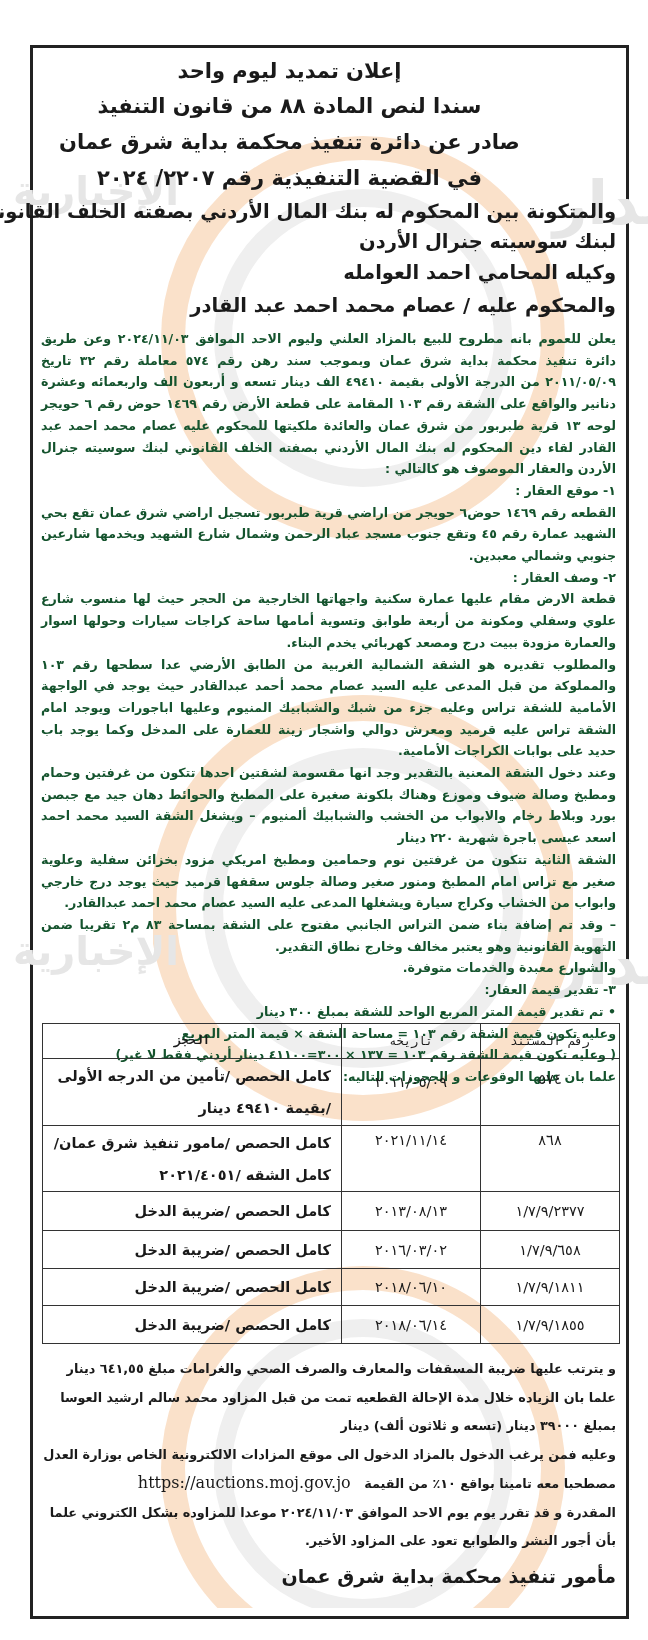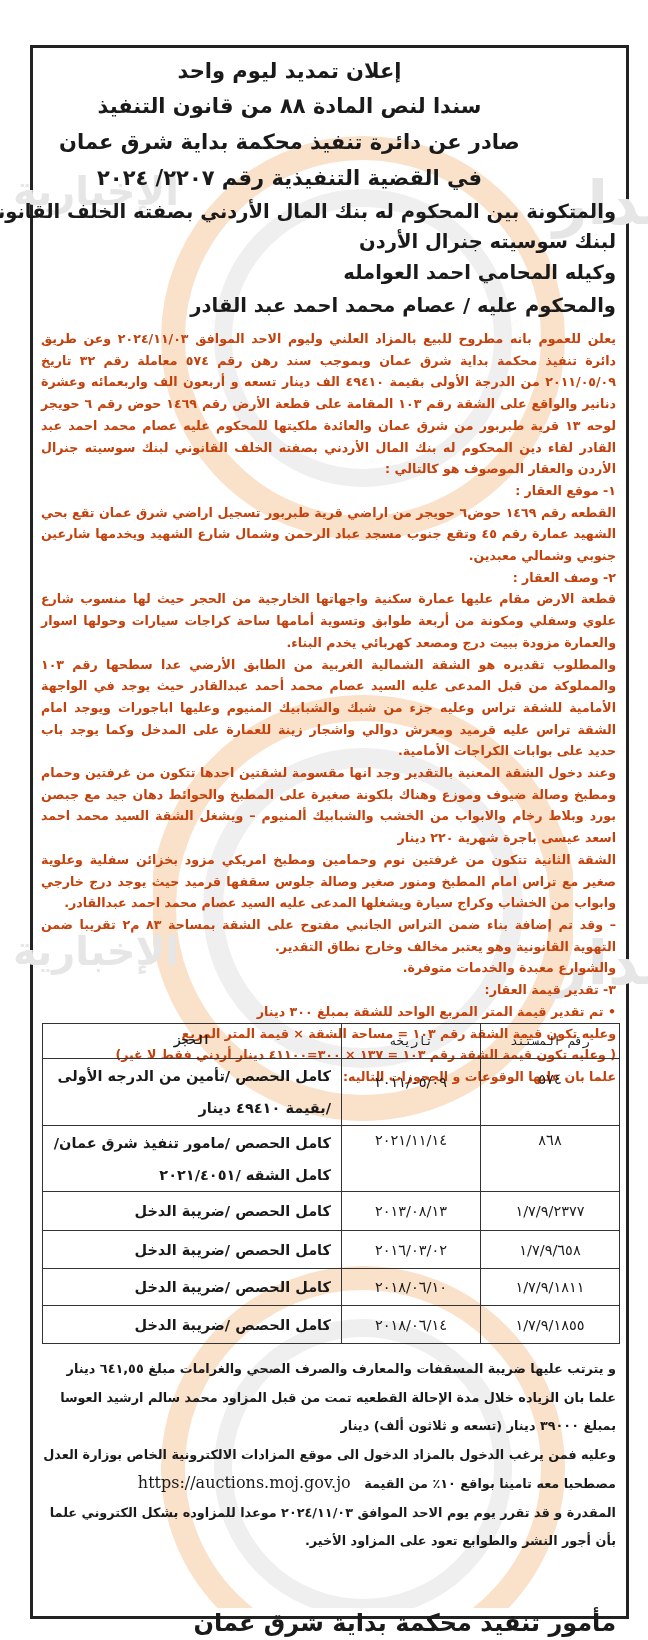--- a/index.html
+++ b/index.html
@@ -10,34 +10,34 @@
   
   .wm { position:absolute; pointer-events:none; }
   .wm-ring { left:120px; top:0px; width:420px; height:1560px; }
   .wm-text { position:absolute; color:#e6e6e6; font-weight:bold; }
   .content { position:absolute; left:0; top:0; width:593px; height:1568px; }
   .title { position:absolute; left:0; width:513px; text-align:center; font-weight:bold;
            font-size:21px; line-height:30px; white-space:nowrap; }
   .hline { position:absolute; right:10px; font-weight:bold; font-size:19.5px; line-height:27px;
            white-space:nowrap; text-align:right; }
   .para { position:absolute; right:10px; width:575px; font-size:12.6px; line-height:21.7px;
-          text-align:justify; text-align-last:right; font-weight:bold; color:#c2410c; }
+          text-align:justify; text-align-last:right; font-weight:bold; color:#14532d; }
   .para p { margin:0; }
   .tbl { position:absolute; left:9px; top:975px; width:578px; border-collapse:collapse;
          font-size:14.5px; font-weight:bold; }
   .tbl td, .tbl th { border:1px solid #333; padding:0 10px; vertical-align:middle; }
   .tbl th { height:34px; font-size:12px;font-family:Liberation Mono, monospace; }
   .tbl .c-doc { width:118px; text-align:center; font-weight:normal; }
   .tbl .c-date { width:118px; text-align:center; font-weight:normal; }
   .tbl .c-res { line-height:32px; }
   .foot { position:absolute; right:10px; width:575px; font-size:12.8px; line-height:28.5px;
           font-weight:bold; text-align:right; }
   .foot p { margin:0; white-space:nowrap; }
   .url { font-family:"DejaVu Serif", serif; font-weight:normal; font-size:16px; }
-  .sign { position:absolute; right:10px; top:1517px; font-weight:bold; font-size:24px; white-space:nowrap;margin-top:44px; }
+  .sign { position:absolute; right:10px; top:1517px; font-weight:bold; font-size:19px; white-space:nowrap; }
 </style>
 </head>
 <body>
 
 <div class="frame">
 
   <svg class="wm wm-ring" viewBox="0 0 420 1560" xmlns="http://www.w3.org/2000/svg">
     <g opacity="0.55">
       <circle cx="210" cy="290" r="190" fill="none" stroke="#f6c9a0" stroke-width="24"></circle>
       <circle cx="210" cy="290" r="140" fill="none" stroke="#e2e2e2" stroke-width="18"></circle>

